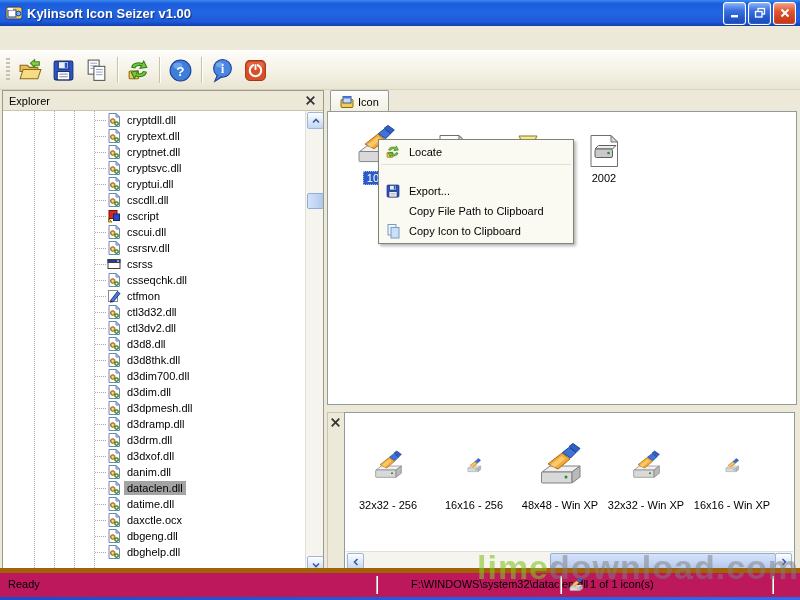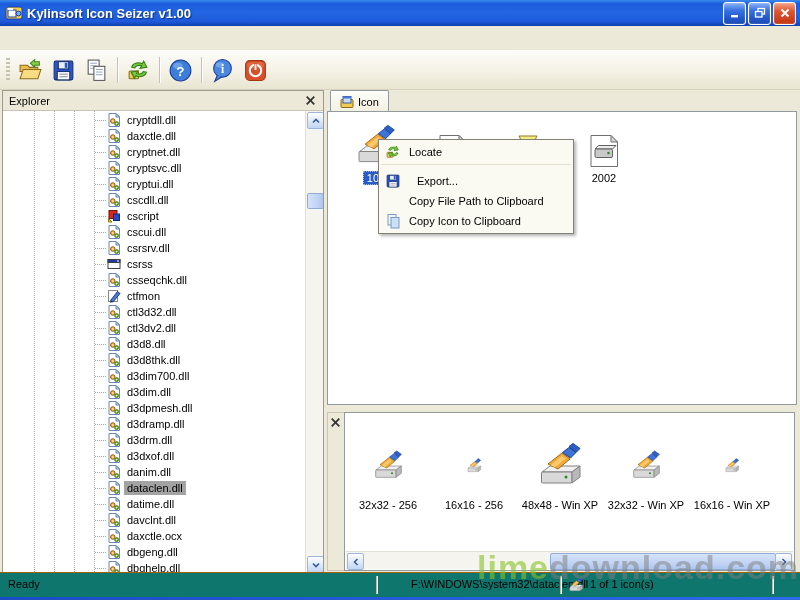--- a/index.html
+++ b/index.html
@@ -63,38 +63,38 @@
   .cell{width:76px;display:flex;flex-direction:column;align-items:center;}
   .cell-icobox{height:46px;display:flex;align-items:flex-end;justify-content:center;}
   .cell-label{margin-top:3px;padding:1px 4px;}
   .cell-label:empty{display:none;}
   .cell.selected .cell-label{background:#2A5CC8;color:#fff;outline:1px dotted #9CB8EE;outline-offset:-1px;}
 
   
   .ctx{position:absolute;left:378px;top:139px;width:190px;background:#FAF9F2;border:1px solid #828276;
     box-shadow:2px 2px 3px rgba(0,0,0,.3);padding:2px;z-index:50;}
   .ctx-item{height:20px;display:flex;align-items:center;padding:0 8px 0 4px;}
-  .ctx-item.sep{border-top:1px solid #E3E1D1;margin-top:2px;padding-top:6px;gap:8px;}
+  .ctx-item.sep{border-top:1px solid #E3E1D1;margin-top:2px;padding-top:16px;}
   .ctx-ico{width:16px;height:16px;margin-right:8px;flex:none;}
 
   
   .bp-strip{position:absolute;left:327px;top:412px;width:16px;height:157px;background:#ECE9D8;border:1px solid #C9C5B2;}
   .bp-close{position:absolute;left:1px;top:3px;}
   .bottom-panel{position:absolute;left:344px;top:412px;right:5px;height:157px;background:#fff;border:1px solid #919B9C;}
   .sz-row{position:absolute;left:0;top:24px;display:flex;}
   .sz-cell{width:86px;display:flex;flex-direction:column;align-items:center;}
   .sz-icobox{height:58px;display:flex;align-items:center;justify-content:center;}
   .sz-label{margin-top:4px;white-space:nowrap;}
   .hscroll{position:absolute;left:1px;right:1px;bottom:1px;height:17px;background:#F5F4EE;border-top:1px solid #E2E0D4;}
   .hscroll .sb-btn{top:1px;width:15px;height:15px;}
   .hscroll .left{left:1px;} .hscroll .right{left:auto;right:1px;}
   .hscroll .sb-thumb{top:1px;left:204px;width:224px;height:15px;background:linear-gradient(180deg,#D5E2F9 0%,#C2D4F4 60%,#AEC6EE 100%);}
 
   
-  .statusbar{position:absolute;left:0;right:0;bottom:3px;height:24px;background:#0f766e;border-top:1px solid #a16207;}
+  .statusbar{position:absolute;left:0;right:0;bottom:3px;height:24px;background:#be185d;border-top:5px solid #a16207;}
   .st-item{position:absolute;top:5px;white-space:nowrap;}
   .st-ready{left:8px;}
   .st-path{left:364px;margin-left:47px;}
   .st-ico{position:absolute;left:568px;top:4px;width:16px;height:16px;}
   .st-count{left:590px;}
   .st-sep{position:absolute;top:3px;width:1px;height:18px;background:#BDB9A6;box-shadow:1px 0 0 #fff;}
   .bottom-edge{position:absolute;left:0;right:0;bottom:0;height:3px;background:linear-gradient(90deg,#1C4CC4,#2E6AE8);}
 
   
   .watermark{position:absolute;left:477px;top:548px;z-index:99;pointer-events:none;
@@ -267,21 +267,21 @@
             <span class="tree-ico" data-icon-item="icon">
               <svg viewBox="0 0 14 14">
                 <path d="M2 0.5 h7 l3.5 3.5 v9.5 h-10.5 z" fill="#fff" stroke="#6A88B8"></path>
                 <path d="M9 0.5 l3.5 3.5 h-3.5 z" fill="#BDD2F0" stroke="#6A88B8"></path>
                 <circle cx="5.8" cy="8" r="2.3" fill="#F2A93B" stroke="#96660E"></circle>
                 <circle cx="5.8" cy="8" r="0.8" fill="#fff"></circle>
                 <circle cx="9.6" cy="10.6" r="1.9" fill="#74C04C" stroke="#2E7E12"></circle>
                 <circle cx="9.6" cy="10.6" r="0.7" fill="#fff"></circle>
               </svg>
             </span>
-            <span class="tree-label">daxctle.dll</span>
+            <span class="tree-label">cryptext.dll</span>
           </div>
           <div class="tree-row">
             <span class="stub"></span>
             <span class="tree-ico" data-icon-item="icon">
               <svg viewBox="0 0 14 14">
                 <path d="M2 0.5 h7 l3.5 3.5 v9.5 h-10.5 z" fill="#fff" stroke="#6A88B8"></path>
                 <path d="M9 0.5 l3.5 3.5 h-3.5 z" fill="#BDD2F0" stroke="#6A88B8"></path>
                 <circle cx="5.8" cy="8" r="2.3" fill="#F2A93B" stroke="#96660E"></circle>
                 <circle cx="5.8" cy="8" r="0.8" fill="#fff"></circle>
                 <circle cx="9.6" cy="10.6" r="1.9" fill="#74C04C" stroke="#2E7E12"></circle>
@@ -581,34 +581,20 @@
               <svg viewBox="0 0 14 14">
                 <path d="M2 0.5 h7 l3.5 3.5 v9.5 h-10.5 z" fill="#fff" stroke="#6A88B8"></path>
                 <path d="M9 0.5 l3.5 3.5 h-3.5 z" fill="#BDD2F0" stroke="#6A88B8"></path>
                 <circle cx="5.8" cy="8" r="2.3" fill="#F2A93B" stroke="#96660E"></circle>
                 <circle cx="5.8" cy="8" r="0.8" fill="#fff"></circle>
                 <circle cx="9.6" cy="10.6" r="1.9" fill="#74C04C" stroke="#2E7E12"></circle>
                 <circle cx="9.6" cy="10.6" r="0.7" fill="#fff"></circle>
               </svg>
             </span>
             <span class="tree-label">datime.dll</span>
-          </div>
-          <div class="tree-row">
-            <span class="stub"></span>
-            <span class="tree-ico" data-icon-item="icon">
-              <svg viewBox="0 0 14 14">
-                <path d="M2 0.5 h7 l3.5 3.5 v9.5 h-10.5 z" fill="#fff" stroke="#6A88B8"></path>
-                <path d="M9 0.5 l3.5 3.5 h-3.5 z" fill="#BDD2F0" stroke="#6A88B8"></path>
-                <circle cx="5.8" cy="8" r="2.3" fill="#F2A93B" stroke="#96660E"></circle>
-                <circle cx="5.8" cy="8" r="0.8" fill="#fff"></circle>
-                <circle cx="9.6" cy="10.6" r="1.9" fill="#74C04C" stroke="#2E7E12"></circle>
-                <circle cx="9.6" cy="10.6" r="0.7" fill="#fff"></circle>
-              </svg>
-            </span>
-            <span class="tree-label">davclnt.dll</span>
           </div>
           <div class="tree-row">
             <span class="stub"></span>
             <span class="tree-ico" data-icon-item="icon">
               <svg viewBox="0 0 14 14">
                 <path d="M2 0.5 h7 l3.5 3.5 v9.5 h-10.5 z" fill="#fff" stroke="#6A88B8"></path>
                 <path d="M9 0.5 l3.5 3.5 h-3.5 z" fill="#BDD2F0" stroke="#6A88B8"></path>
                 <circle cx="5.8" cy="8" r="2.3" fill="#F2A93B" stroke="#96660E"></circle>
                 <circle cx="5.8" cy="8" r="0.8" fill="#fff"></circle>
                 <circle cx="9.6" cy="10.6" r="1.9" fill="#74C04C" stroke="#2E7E12"></circle>

